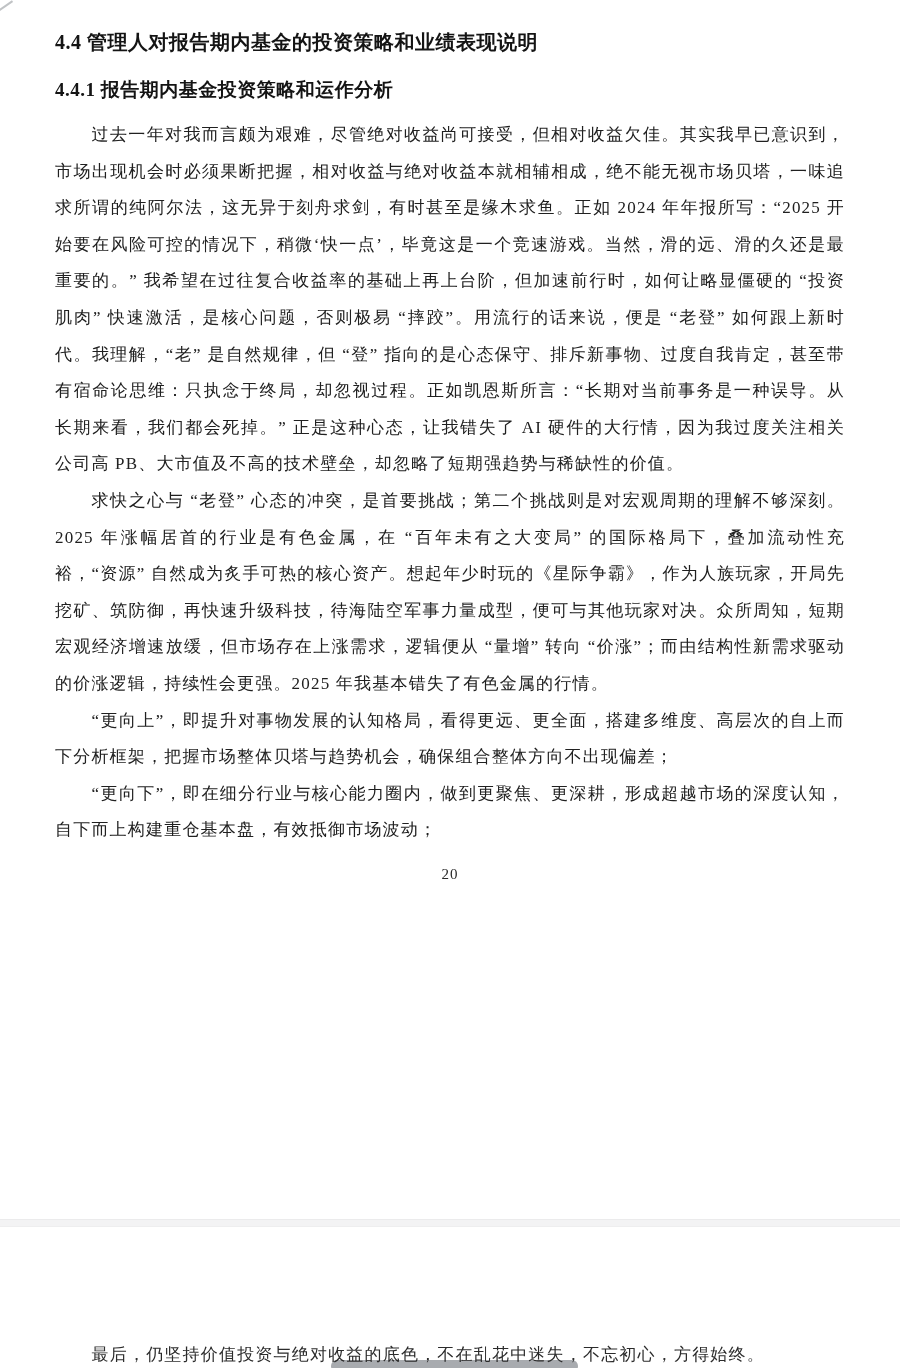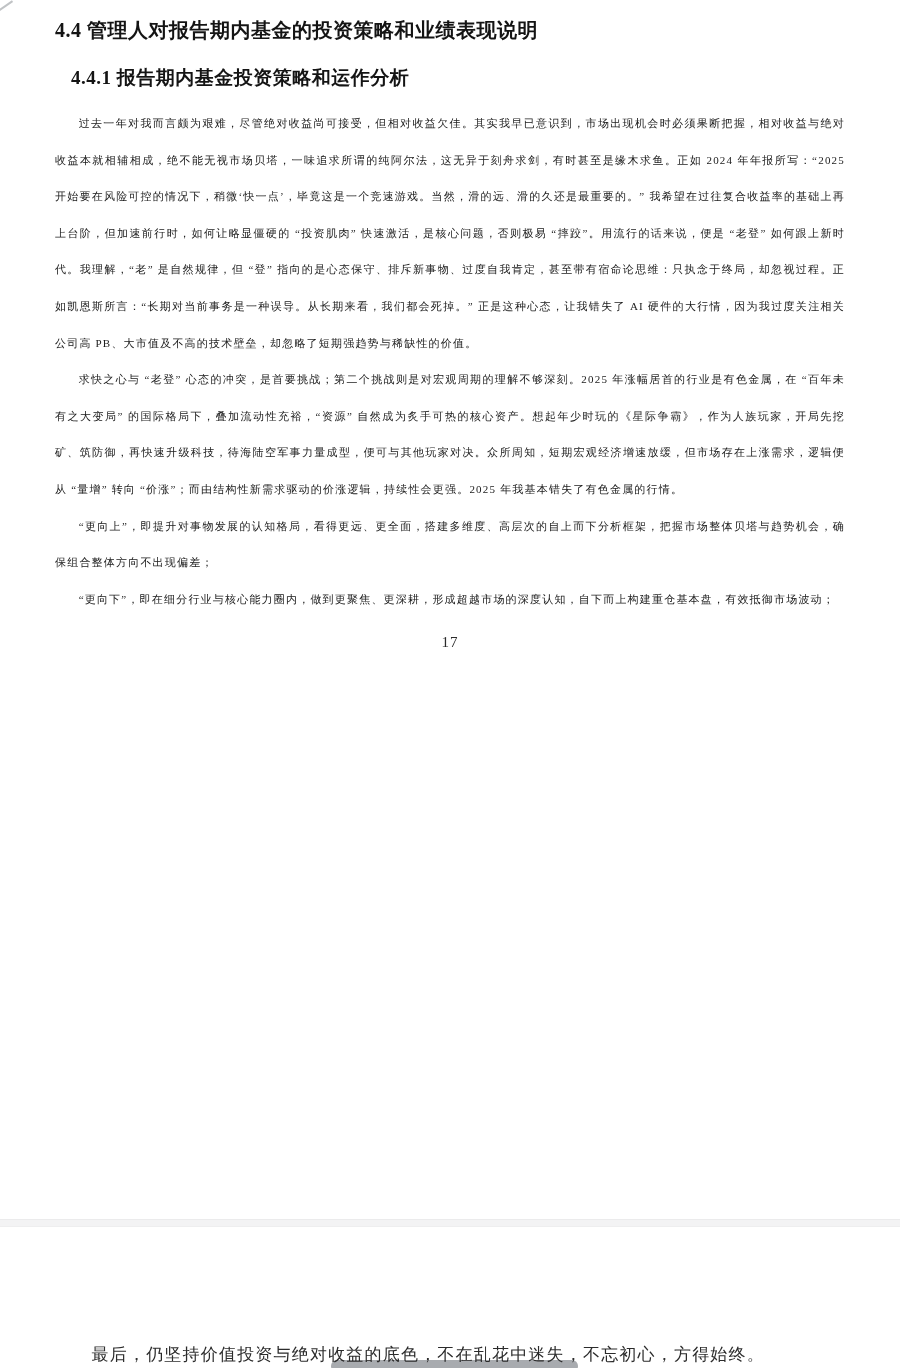--- a/index.html
+++ b/index.html
@@ -10,35 +10,35 @@
     overflow: hidden;
     font-family: "Liberation Serif", "DejaVu Serif", serif;
     color: #1d1d1d;
   }
   .page {
     position: absolute; inset: 0;
     background: #ffffff;
   }
   .content {
     position: absolute;
-    left: 55px; top: 16px; width: 790px;
+    left: 55px; top: 28px; width: 790px;
   }
   .section-heading {
     font-size: 20px; font-weight: bold;
     line-height: 28px; margin: 0 0 20px 0;
     letter-spacing: 0.5px; color: #141414;
   }
   .subsection-heading {
     font-size: 19px; font-weight: bold;
-    line-height: 28px; margin: 0 0 13px 16px;
+    line-height: 28px; margin: 0 0 13px 0;
     letter-spacing: 0.5px; color: #141414;
   }
   .body-text p {
     margin: 0;
-    font-size: 11px;
+    font-size: 17px;
     line-height: 36.6px;
     letter-spacing: 1.2px;
     text-align: justify;
     text-justify: inter-ideograph;
     text-indent: 2.15em;
     color: #202020;
   }
   .page-number {
     margin-top: 17px;
     text-align: center;
@@ -98,21 +98,21 @@
 
     <h2 class="subsection-heading">4.4.1 报告期内基金投资策略和运作分析</h2>
 
     <div class="body-text">
       <p>过去一年对我而言颇为艰难，尽管绝对收益尚可接受，但相对收益欠佳。其实我早已意识到，市场出现机会时必须果断把握，相对收益与绝对收益本就相辅相成，绝不能无视市场贝塔，一味追求所谓的纯阿尔法，这无异于刻舟求剑，有时甚至是缘木求鱼。正如 2024 年年报所写：“2025 开始要在风险可控的情况下，稍微‘快一点’，毕竟这是一个竞速游戏。当然，滑的远、滑的久还是最重要的。” 我希望在过往复合收益率的基础上再上台阶，但加速前行时，如何让略显僵硬的 “投资肌肉” 快速激活，是核心问题，否则极易 “摔跤”。用流行的话来说，便是 “老登” 如何跟上新时代。我理解，“老” 是自然规律，但 “登” 指向的是心态保守、排斥新事物、过度自我肯定，甚至带有宿命论思维：只执念于终局，却忽视过程。正如凯恩斯所言：“长期对当前事务是一种误导。从长期来看，我们都会死掉。” 正是这种心态，让我错失了 AI 硬件的大行情，因为我过度关注相关公司高 PB、大市值及不高的技术壁垒，却忽略了短期强趋势与稀缺性的价值。</p>
       <p>求快之心与 “老登” 心态的冲突，是首要挑战；第二个挑战则是对宏观周期的理解不够深刻。2025 年涨幅居首的行业是有色金属，在 “百年未有之大变局” 的国际格局下，叠加流动性充裕，“资源” 自然成为炙手可热的核心资产。想起年少时玩的《星际争霸》，作为人族玩家，开局先挖矿、筑防御，再快速升级科技，待海陆空军事力量成型，便可与其他玩家对决。众所周知，短期宏观经济增速放缓，但市场存在上涨需求，逻辑便从 “量增” 转向 “价涨”；而由结构性新需求驱动的价涨逻辑，持续性会更强。2025 年我基本错失了有色金属的行情。</p>
       <p>“更向上”，即提升对事物发展的认知格局，看得更远、更全面，搭建多维度、高层次的自上而下分析框架，把握市场整体贝塔与趋势机会，确保组合整体方向不出现偏差；</p>
       <p>“更向下”，即在细分行业与核心能力圈内，做到更聚焦、更深耕，形成超越市场的深度认知，自下而上构建重仓基本盘，有效抵御市场波动；</p>
     </div>
 
-    <div class="page-number">17</div>
+    <div class="page-number">20</div>
   </div>
 
   <div class="page-separator"></div>
 
   <div class="scrollbar-thumb"></div>
 
   <p class="next-page-line">最后，仍坚持价值投资与绝对收益的底色，不在乱花中迷失，不忘初心，方得始终。</p>
 
 </div>
 

